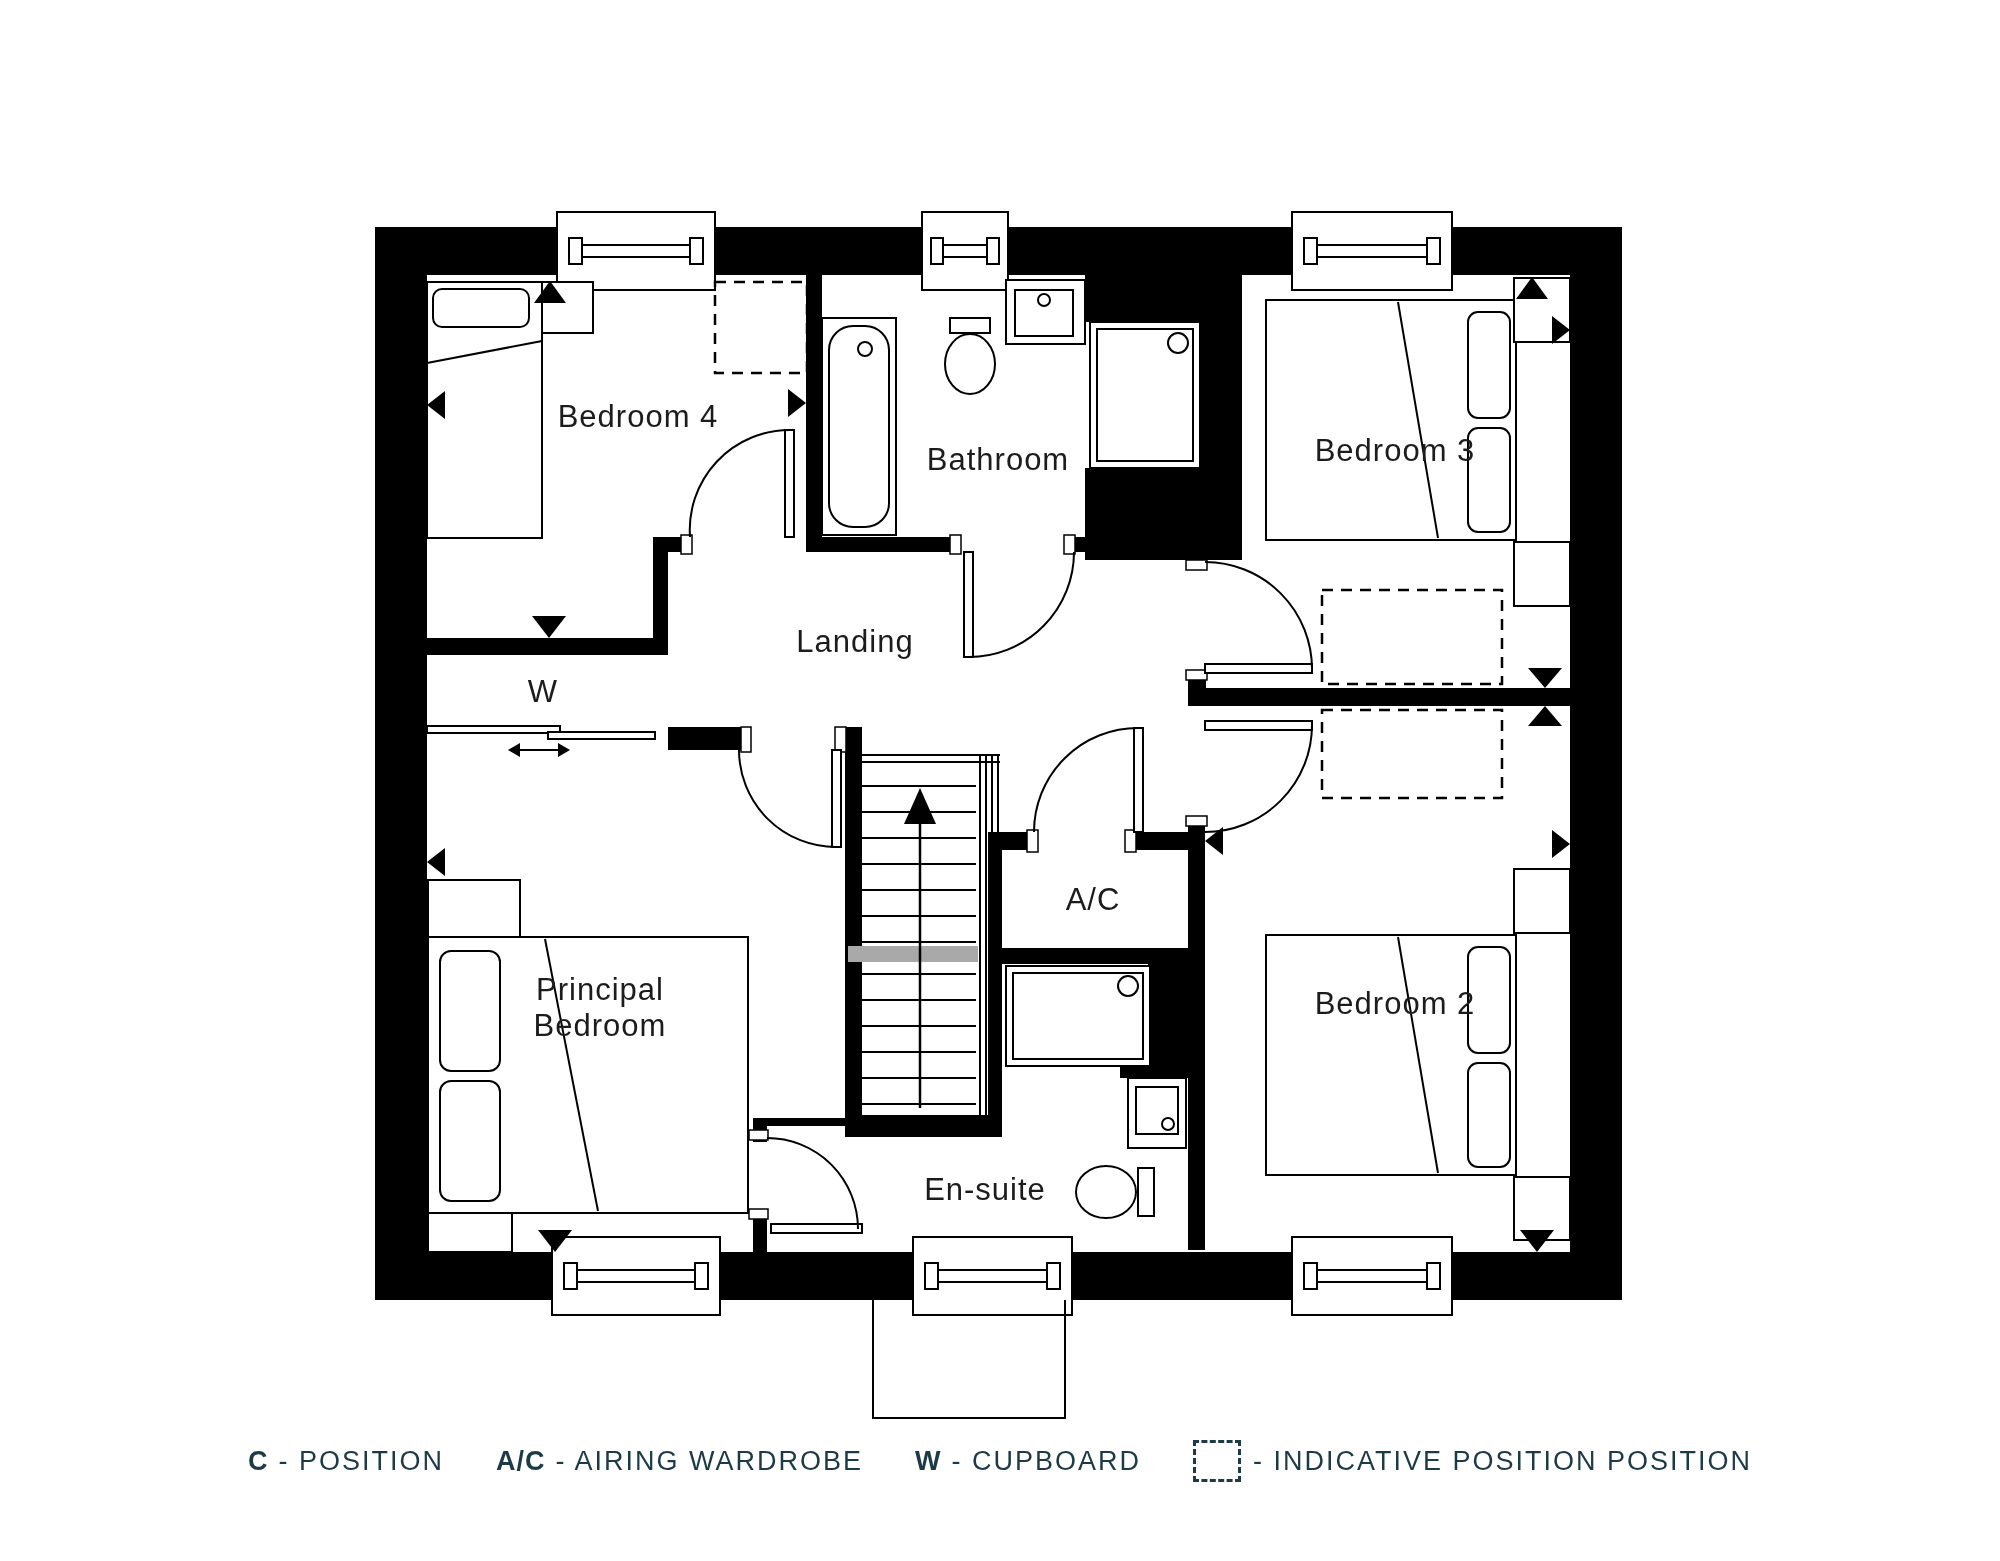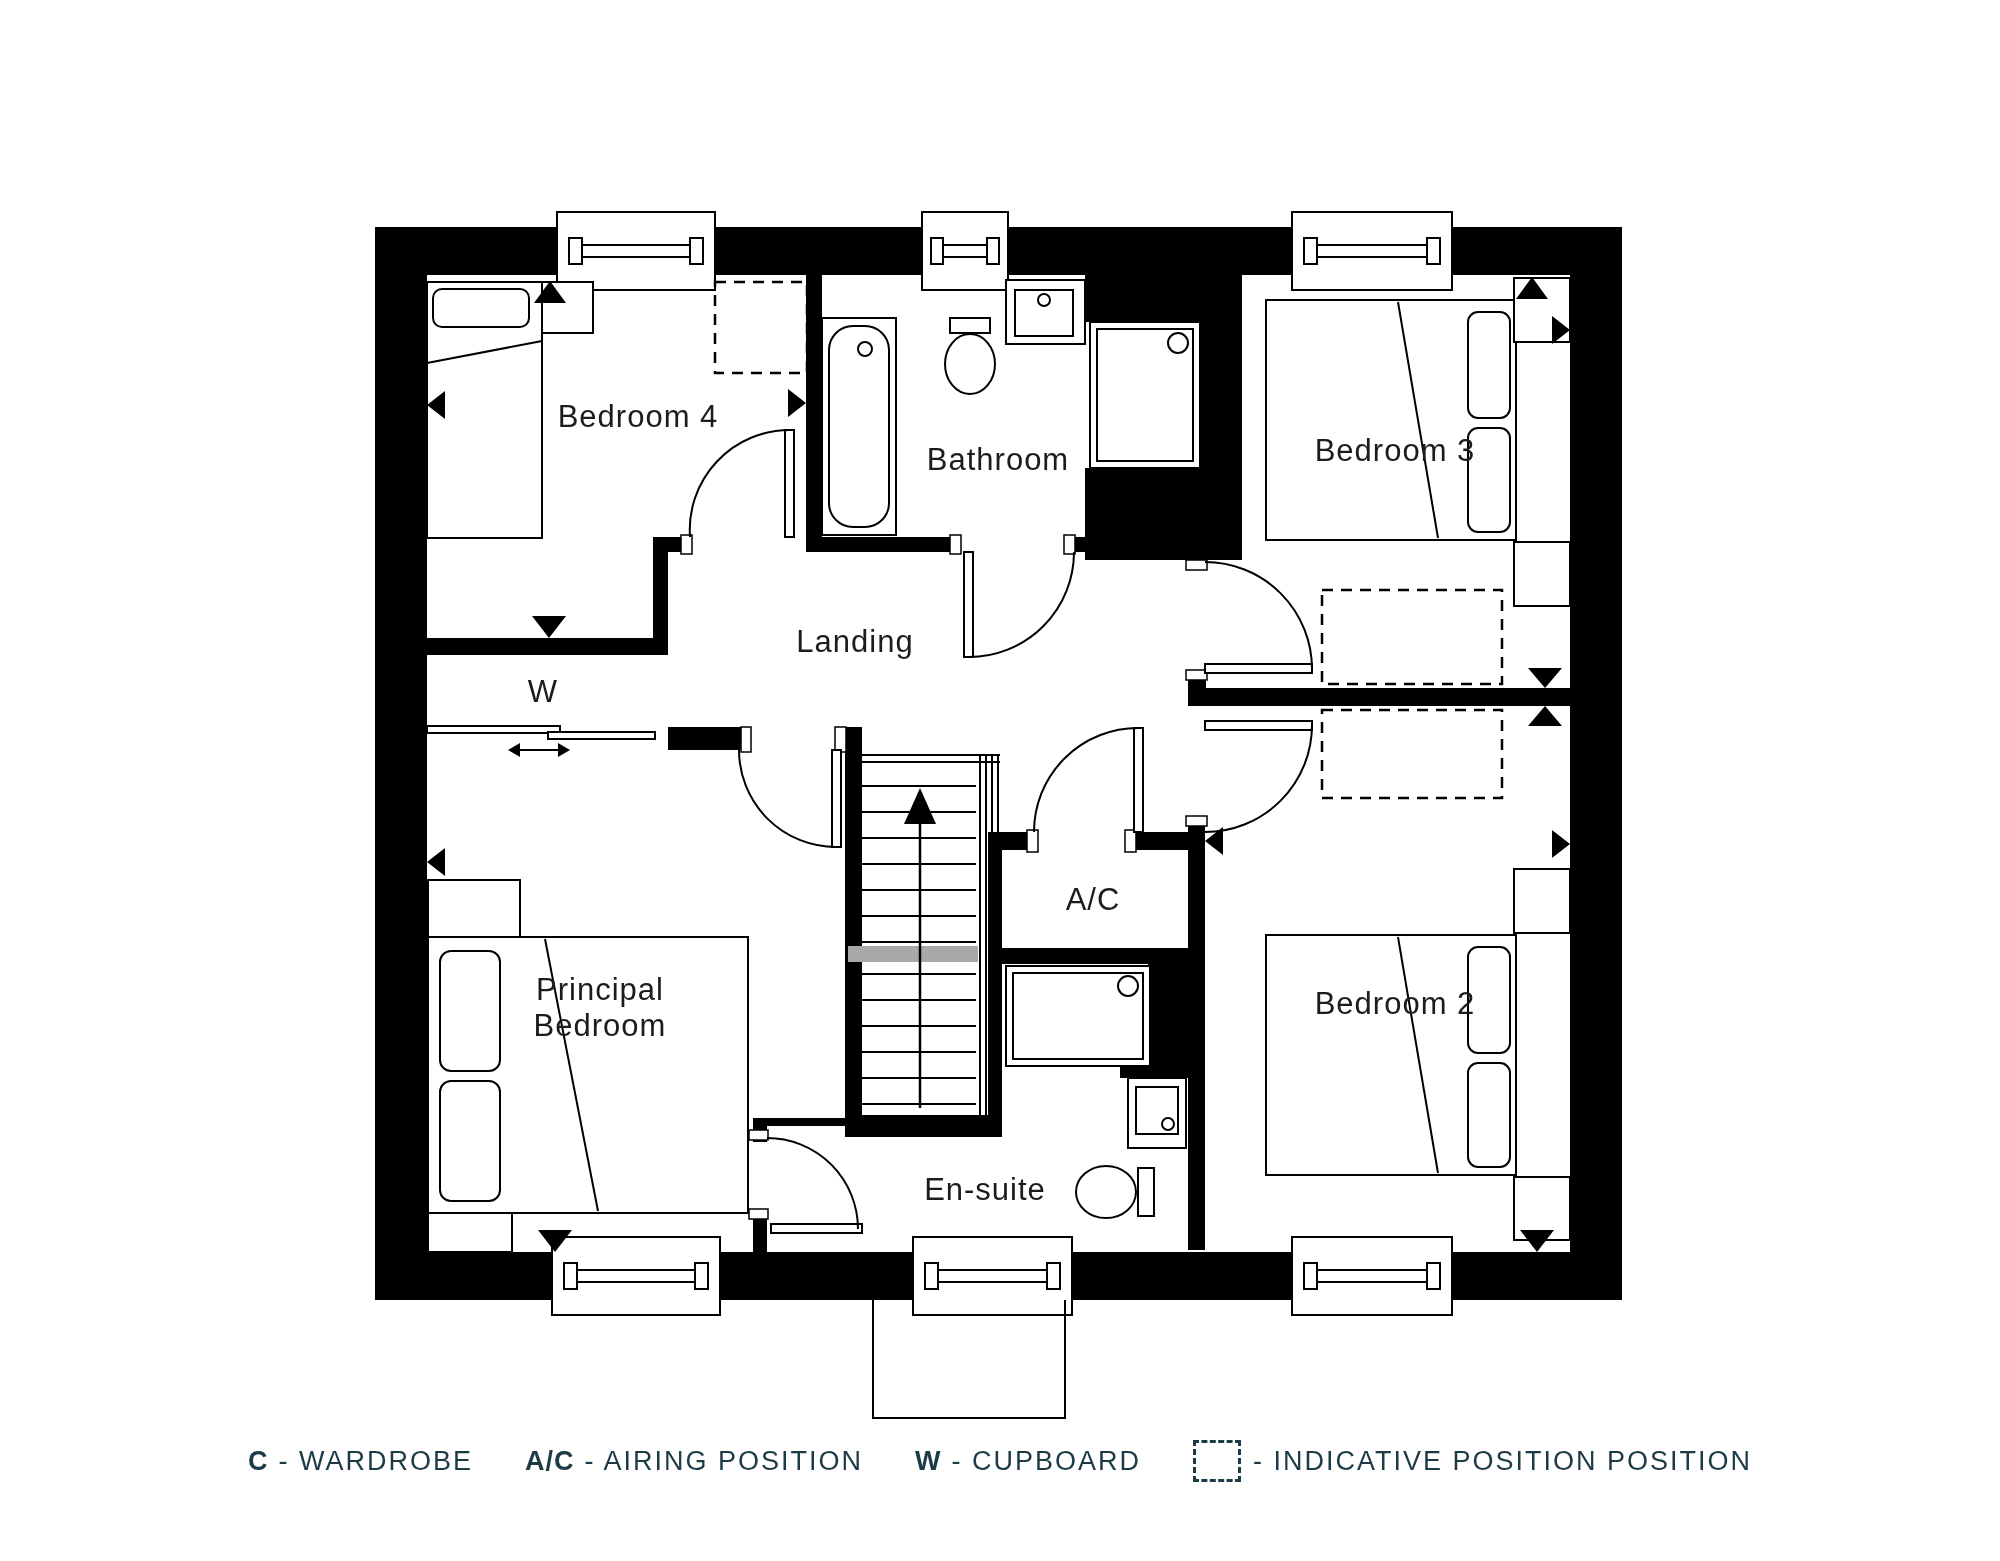--- a/index.html
+++ b/index.html
@@ -315,25 +315,25 @@
     <text class="room-label" x="600" y="1000" text-anchor="middle">Principal</text>
     <text class="room-label" x="600" y="1036" text-anchor="middle">Bedroom</text>
     <text class="room-label" x="985" y="1200" text-anchor="middle">En-suite</text>
     <text class="room-label" x="1395" y="1014" text-anchor="middle">Bedroom 2</text>
   </g>
 </svg>
 
   <div class="legend">
     <span class="item">
       <span class="key">C</span>
-      <span>- WARDROBE</span>
+      <span>- POSITION</span>
     </span>
     <span class="item">
       <span class="key">A/C</span>
-      <span>- AIRING POSITION</span>
+      <span>- AIRING WARDROBE</span>
     </span>
     <span class="item">
       <span class="key">W</span>
       <span>- CUPBOARD</span>
     </span>
     <span class="item">
       <span class="dashed-box"></span>
       <span>- INDICATIVE POSITION POSITION</span>
     </span>
   </div>

